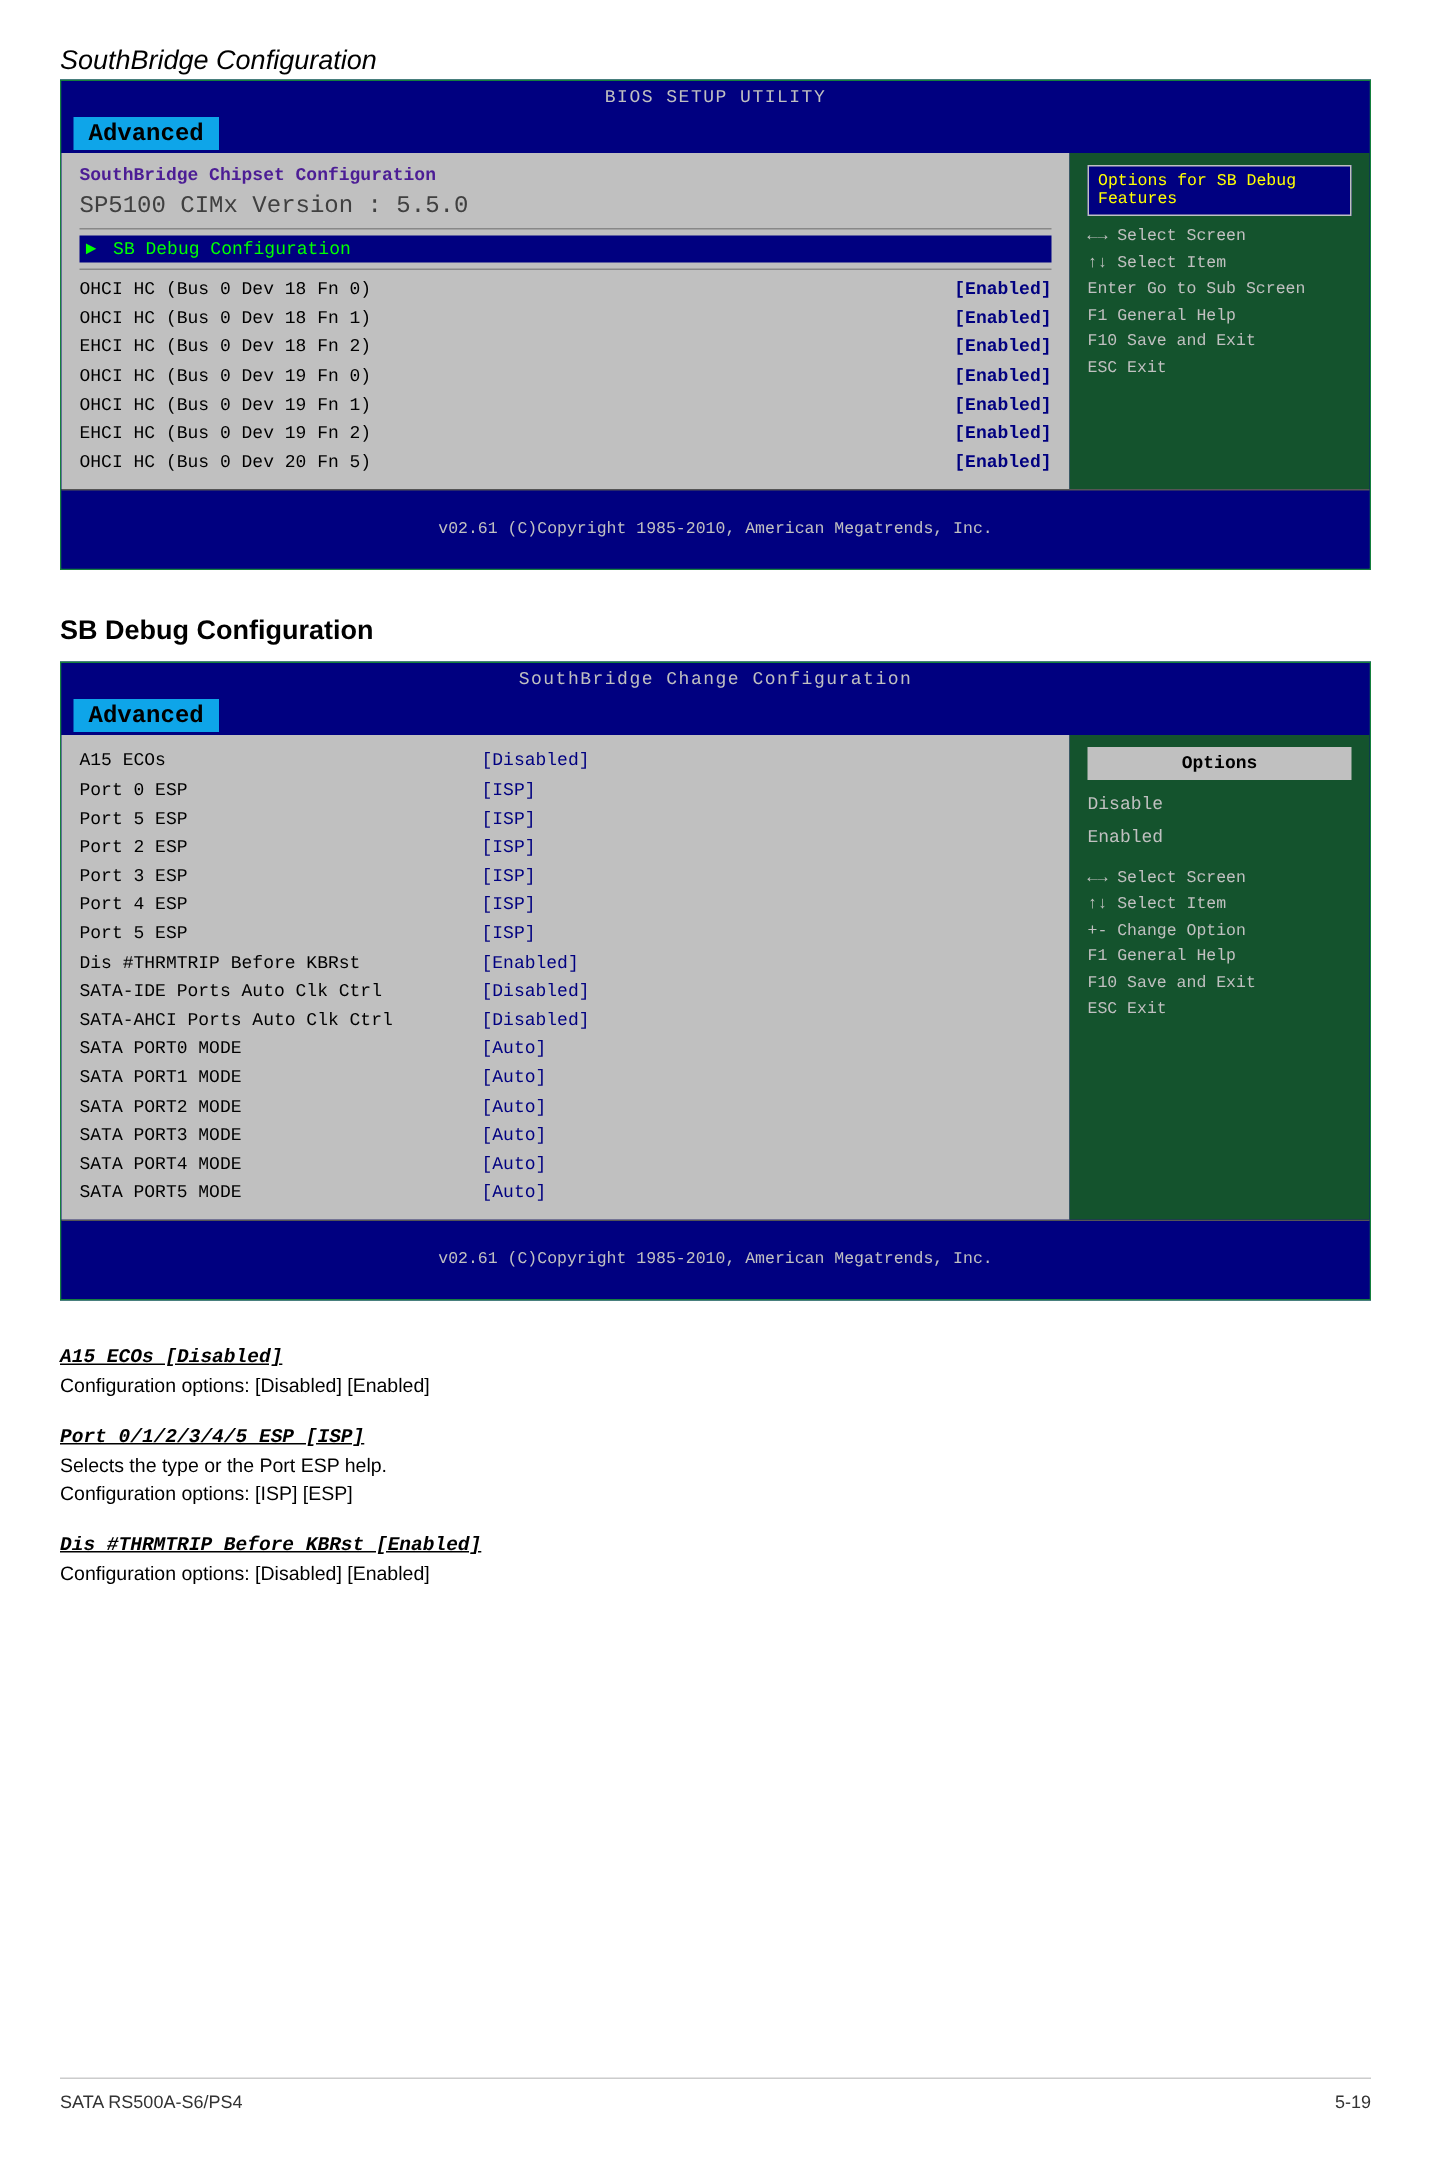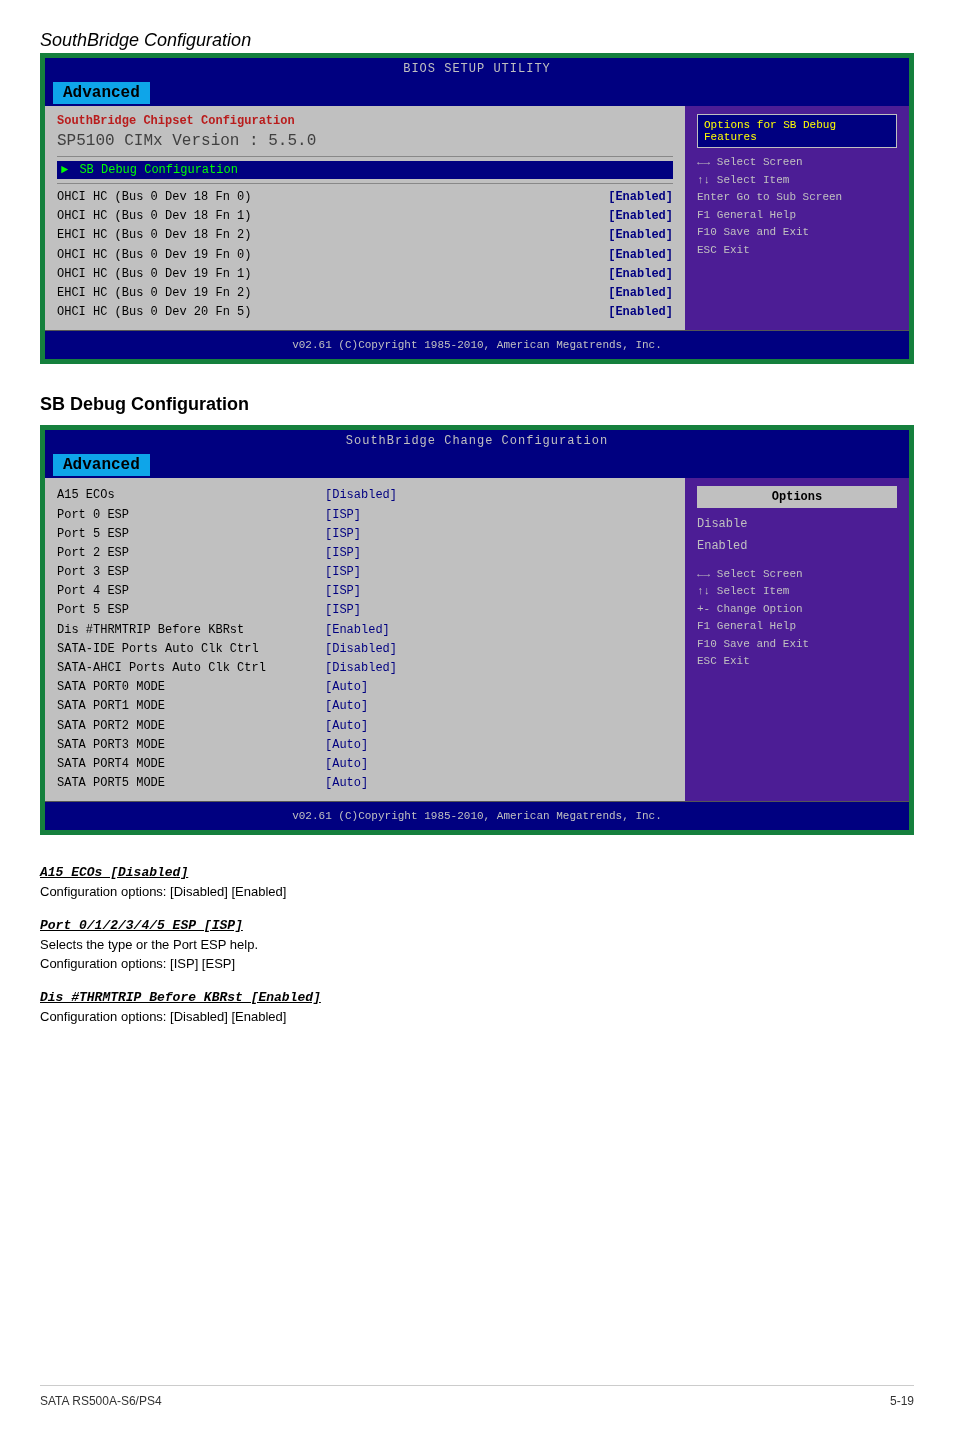--- a/index.html
+++ b/index.html
@@ -23,21 +23,21 @@
     }
     .section-title-bold {
       font-weight: bold;
       font-size: 18px;
       margin-bottom: 10px;
       font-family: Arial, sans-serif;
     }
 
     
     .bios-box {
-      border: 5px solid #15803d;
+      border: 1px solid #15803d;
       background: #000080;
       color: #c0c0c0;
       font-family: 'Courier New', Courier, monospace;
       font-size: 12px;
       margin-bottom: 30px;
     }
 
     .bios-header {
       background: #000080;
       color: #c0c0c0;
@@ -73,23 +73,23 @@
     .bios-left {
       flex: 1;
       padding: 8px 12px;
       background: #c0c0c0;
       color: #000;
       font-family: 'Courier New', Courier, monospace;
       font-size: 12px;
     }
 
     .bios-right {
-      width: 224px;
+      width: 200px;
       padding: 8px 12px;
-      background: #4c1d95;
+      background: #14532d;
       color: #c0c0c0;
       font-family: 'Courier New', Courier, monospace;
       font-size: 12px;
     }
 
     .bios-right-box {
       background: #000080;
       color: #ffff00;
       padding: 4px 6px;
       font-family: 'Courier New', Courier, monospace;
@@ -114,29 +114,29 @@
       font-family: 'Courier New', Courier, monospace;
       font-size: 11px;
       line-height: 1.6;
       margin-top: 6px;
     }
 
     .bios-footer {
       background: #000080;
       color: #c0c0c0;
       text-align: center;
-      padding: 8px 8px;
+      padding: 20px 8px;
       font-family: 'Courier New', Courier, monospace;
       font-size: 11px;
       border-top: 1px solid #555;
     }
 
     .bios-title-line {
       font-weight: bold;
-      color: #b91c1c;
+      color: #4c1d95;
       font-family: 'Courier New', Courier, monospace;
       font-size: 12px;
       margin-bottom: 4px;
     }
 
     .bios-version-line {
       color: #404040;
       font-family: 'Courier New', Courier, monospace;
       font-size: 16px;
       margin-bottom: 6px;

